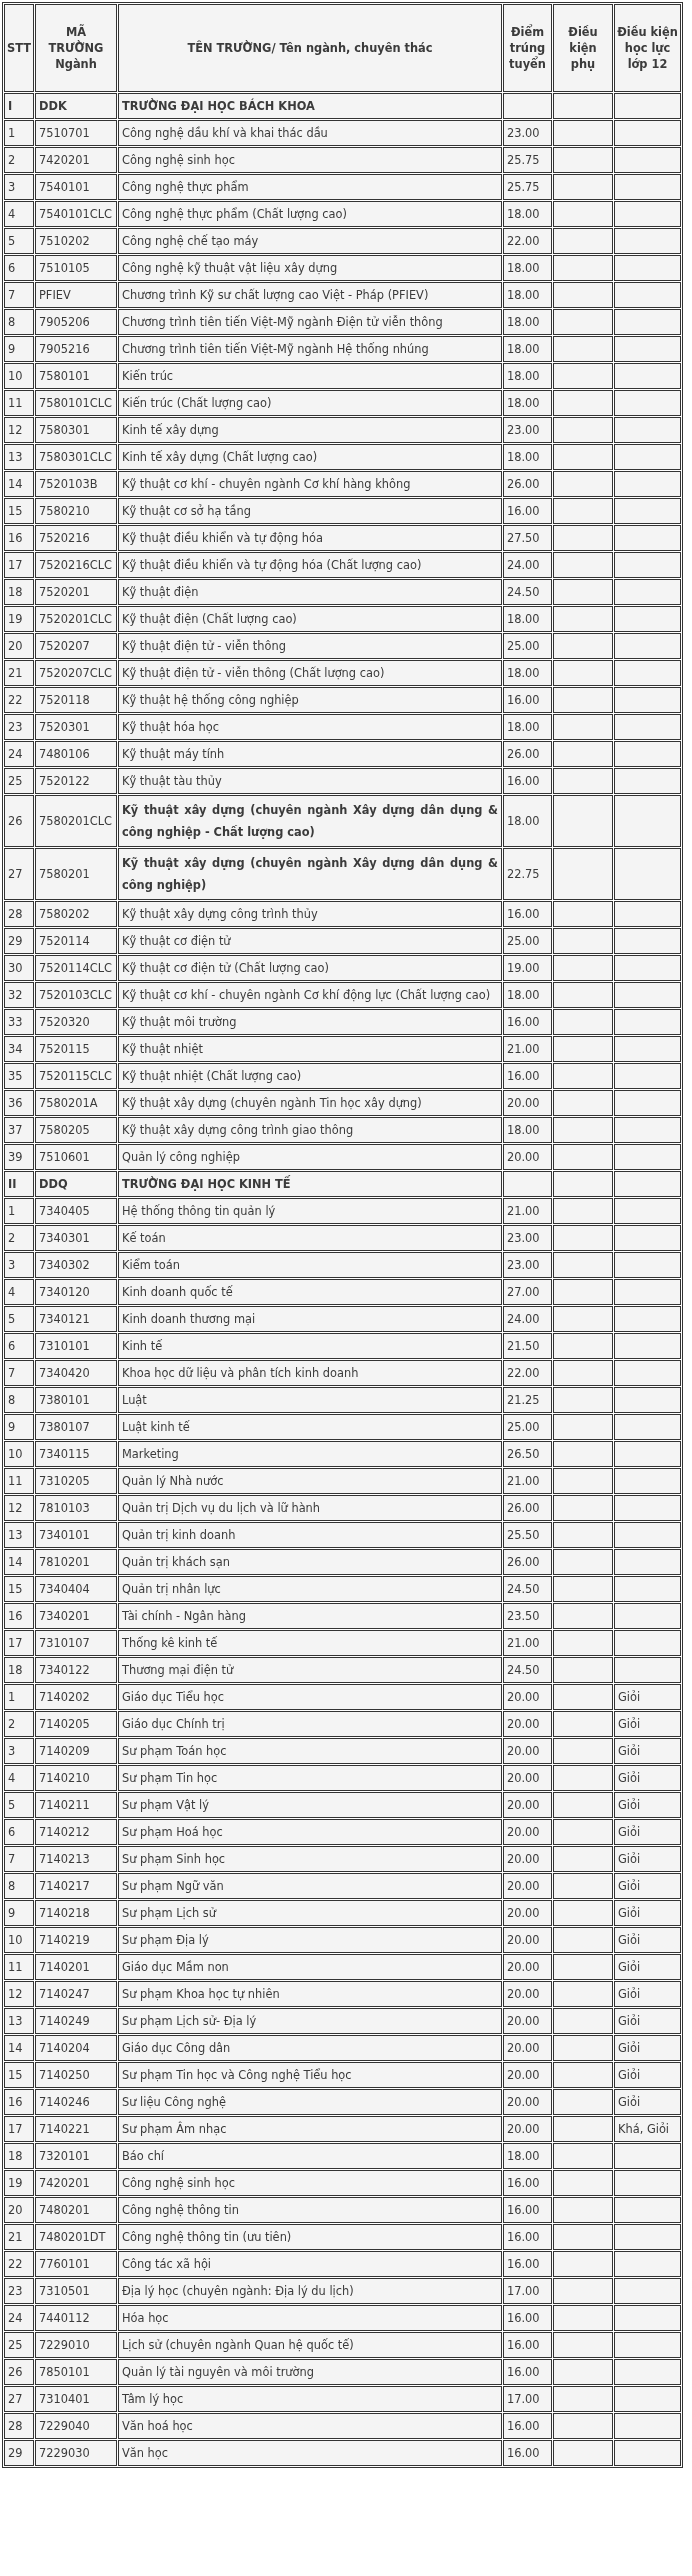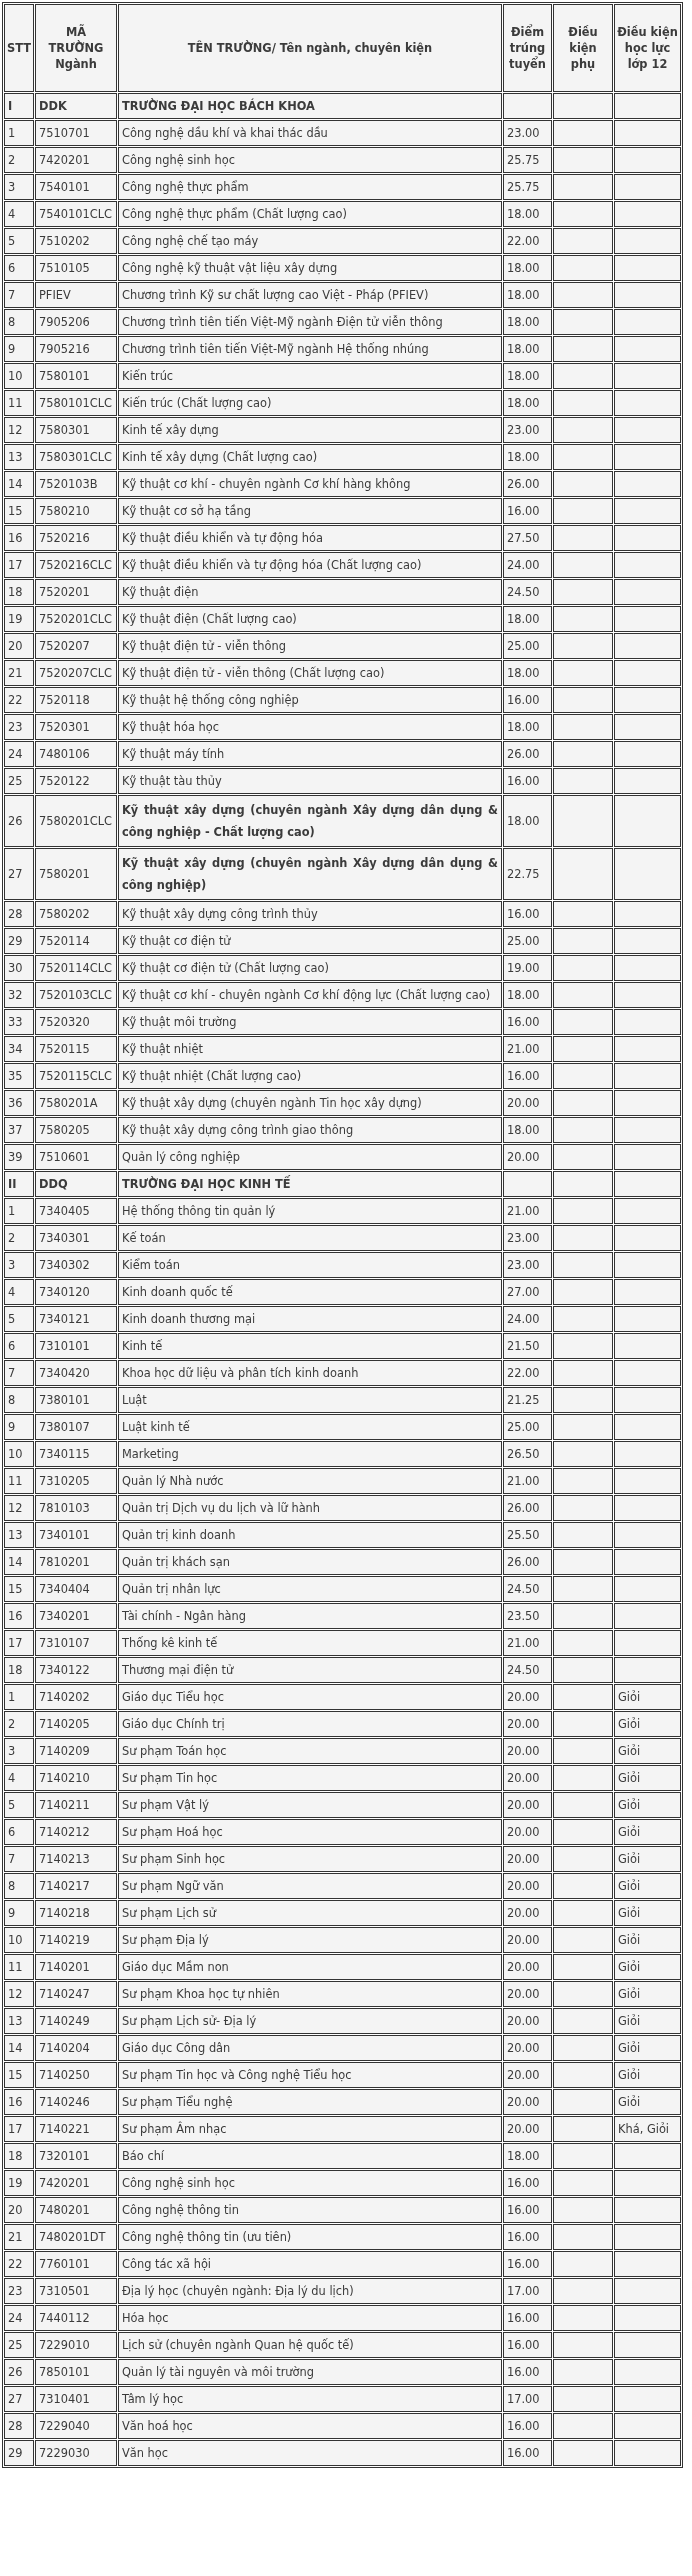--- a/index.html
+++ b/index.html
@@ -55,21 +55,21 @@
     <col style="width:82px">
     <col style="width:384px">
     <col style="width:49px">
     <col style="width:60px">
     <col style="width:67px">
   </colgroup>
   <thead>
     <tr>
       <th>STT</th>
       <th>MÃ TRƯỜNG Ngành</th>
-      <th>TÊN TRƯỜNG/ Tên ngành, chuyên kiện</th>
+      <th>TÊN TRƯỜNG/ Tên ngành, chuyên thác</th>
       <th>Điểm trúng tuyển</th>
       <th>Điều kiện phụ</th>
       <th>Điều kiện học lực lớp 12</th>
     </tr>
   </thead>
   <tbody>
       <tr class="section-row">
         <td class="c-stt">I</td>
         <td class="c-code">DDK</td>
         <td class="c-name">TRƯỜNG ĐẠI HỌC BÁCH KHOA</td>
@@ -641,21 +641,21 @@
         <td class="c-stt">15</td>
         <td class="c-code">7140250</td>
         <td class="c-name">Sư phạm Tin học và Công nghệ Tiểu học</td>
         <td class="c-score">20.00</td>
         <td class="c-extra"></td>
         <td class="c-grade12">Giỏi</td>
       </tr>
       <tr>
         <td class="c-stt">16</td>
         <td class="c-code">7140246</td>
-        <td class="c-name">Sư phạm Tiểu nghệ</td>
+        <td class="c-name">Sư liệu Công nghệ</td>
         <td class="c-score">20.00</td>
         <td class="c-extra"></td>
         <td class="c-grade12">Giỏi</td>
       </tr>
       <tr>
         <td class="c-stt">17</td>
         <td class="c-code">7140221</td>
         <td class="c-name">Sư phạm Âm nhạc</td>
         <td class="c-score">20.00</td>
         <td class="c-extra"></td>

